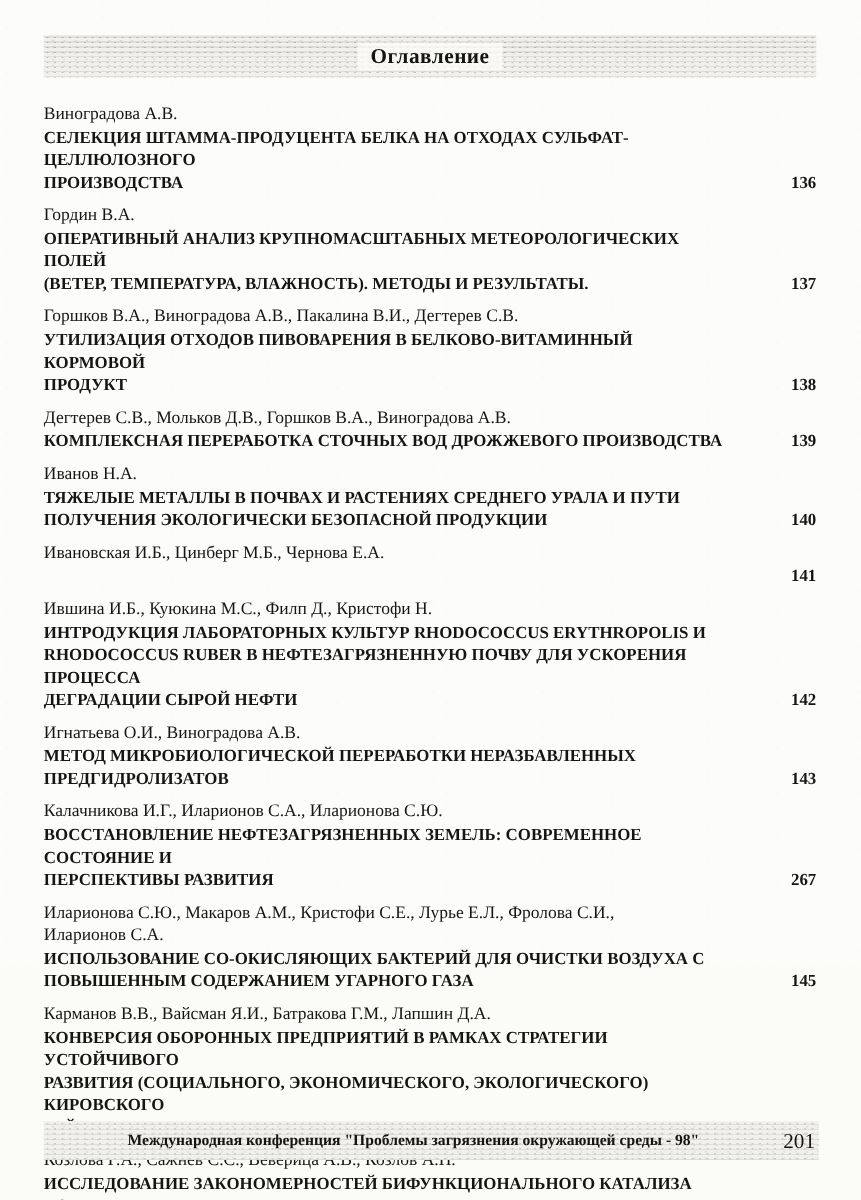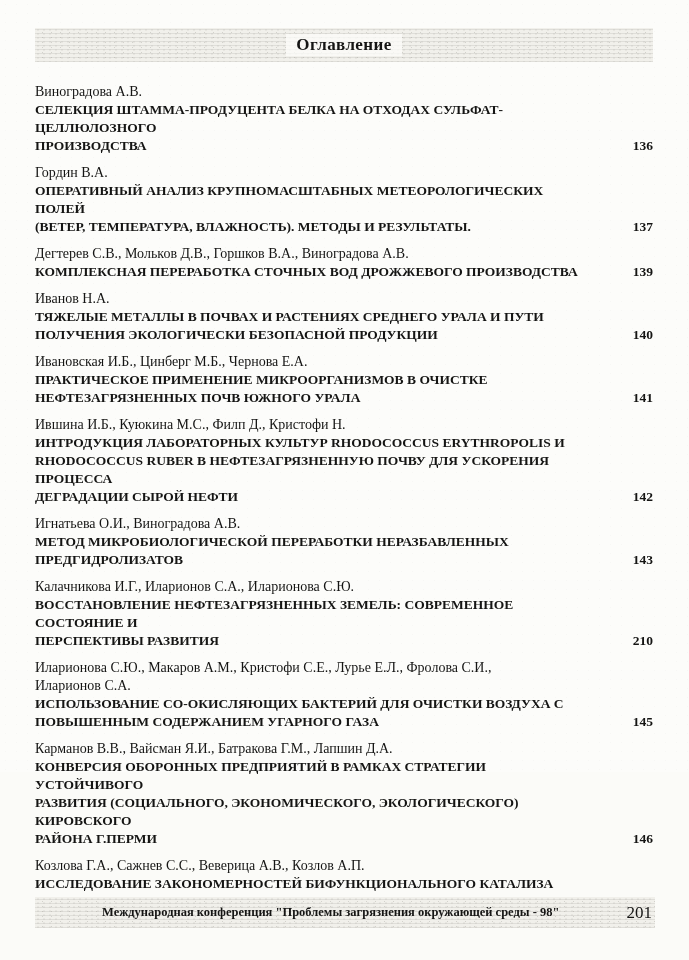--- a/index.html
+++ b/index.html
@@ -122,20 +122,28 @@
 
   <section class="entry">
     <div class="authors">Гордин В.А.</div>
     <div class="title-row">
       <div class="entry-title"><span>ОПЕРАТИВНЫЙ АНАЛИЗ КРУПНОМАСШТАБНЫХ МЕТЕОРОЛОГИЧЕСКИХ ПОЛЕЙ
 (ВЕТЕР, ТЕМПЕРАТУРА, ВЛАЖНОСТЬ). МЕТОДЫ И РЕЗУЛЬТАТЫ.</span></div>
       <div class="page-num">137</div>
     </div>
   </section>
 
+  <section class="entry">
+    <div class="authors">Горшков В.А., Виноградова А.В., Пакалина В.И., Дегтерев С.В.</div>
+    <div class="title-row">
+      <div class="entry-title"><span>УТИЛИЗАЦИЯ ОТХОДОВ ПИВОВАРЕНИЯ В БЕЛКОВО-ВИТАМИННЫЙ КОРМОВОЙ
+ПРОДУКТ</span></div>
+      <div class="page-num">138</div>
+    </div>
+  </section>
 
   <section class="entry">
     <div class="authors">Дегтерев С.В., Мольков Д.В., Горшков В.А., Виноградова А.В.</div>
     <div class="title-row">
       <div class="entry-title"><span>КОМПЛЕКСНАЯ ПЕРЕРАБОТКА СТОЧНЫХ ВОД ДРОЖЖЕВОГО ПРОИЗВОДСТВА</span></div>
       <div class="page-num">139</div>
     </div>
   </section>
 
   <section class="entry">
@@ -143,22 +151,20 @@
     <div class="title-row">
       <div class="entry-title"><span>ТЯЖЕЛЫЕ МЕТАЛЛЫ В ПОЧВАХ И РАСТЕНИЯХ СРЕДНЕГО УРАЛА И ПУТИ
 ПОЛУЧЕНИЯ ЭКОЛОГИЧЕСКИ БЕЗОПАСНОЙ ПРОДУКЦИИ</span></div>
       <div class="page-num">140</div>
     </div>
   </section>
 
   <section class="entry">
     <div class="authors">Ивановская И.Б., Цинберг М.Б., Чернова Е.А.</div>
     <div class="title-row">
-      <div class="entry-title"><span>ПРАКТИЧЕСКОЕ ПРИМЕНЕНИЕ МИКРООРГАНИЗМОВ В ОЧИСТКЕ
-НЕФТЕЗАГРЯЗНЕННЫХ ПОЧВ ЮЖНОГО УРАЛА</span></div>
       <div class="page-num">141</div>
     </div>
   </section>
 
   <section class="entry">
     <div class="authors">Ившина И.Б., Куюкина М.С., Филп Д., Кристофи Н.</div>
     <div class="title-row">
       <div class="entry-title"><span>ИНТРОДУКЦИЯ ЛАБОРАТОРНЫХ КУЛЬТУР </span><span class="italic">RHODOCOCCUS ERYTHROPOLIS</span><span> И
 </span><span class="italic">RHODOCOCCUS RUBER</span><span> В НЕФТЕЗАГРЯЗНЕННУЮ ПОЧВУ ДЛЯ УСКОРЕНИЯ ПРОЦЕССА
 ДЕГРАДАЦИИ СЫРОЙ НЕФТИ</span></div>
@@ -173,21 +179,21 @@
 ПРЕДГИДРОЛИЗАТОВ</span></div>
       <div class="page-num">143</div>
     </div>
   </section>
 
   <section class="entry">
     <div class="authors">Калачникова И.Г., Иларионов С.А., Иларионова С.Ю.</div>
     <div class="title-row">
       <div class="entry-title"><span>ВОССТАНОВЛЕНИЕ НЕФТЕЗАГРЯЗНЕННЫХ ЗЕМЕЛЬ: СОВРЕМЕННОЕ СОСТОЯНИЕ И
 ПЕРСПЕКТИВЫ РАЗВИТИЯ</span></div>
-      <div class="page-num">210</div>
+      <div class="page-num">267</div>
     </div>
   </section>
 
   <section class="entry">
     <div class="authors">Иларионова С.Ю., Макаров А.М., Кристофи С.Е., Лурье Е.Л., Фролова С.И.,
 Иларионов С.А.</div>
     <div class="title-row">
       <div class="entry-title"><span>ИСПОЛЬЗОВАНИЕ </span><span class="italic">СО</span><span>-ОКИСЛЯЮЩИХ БАКТЕРИЙ ДЛЯ ОЧИСТКИ ВОЗДУХА С
 ПОВЫШЕННЫМ СОДЕРЖАНИЕМ УГАРНОГО ГАЗА</span></div>
       <div class="page-num">145</div>

